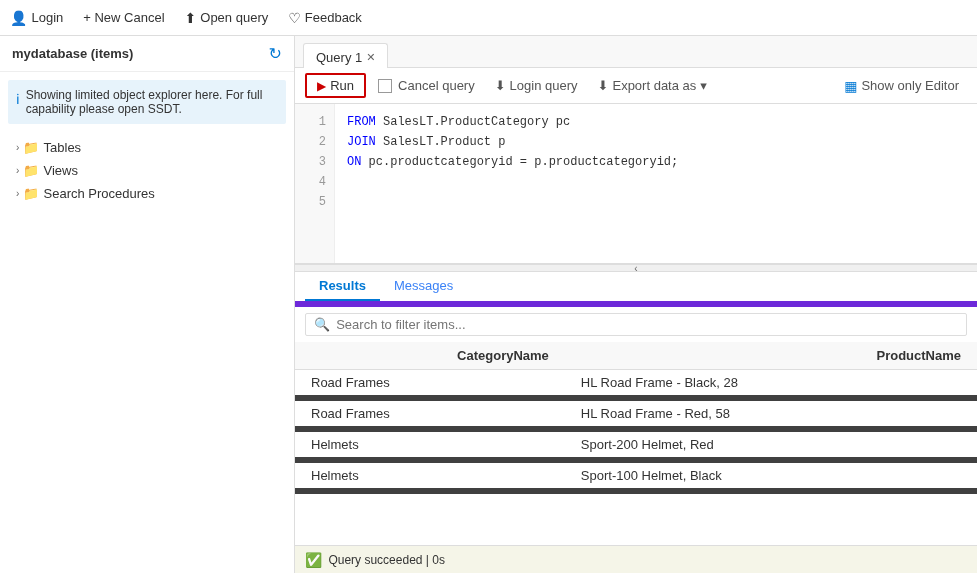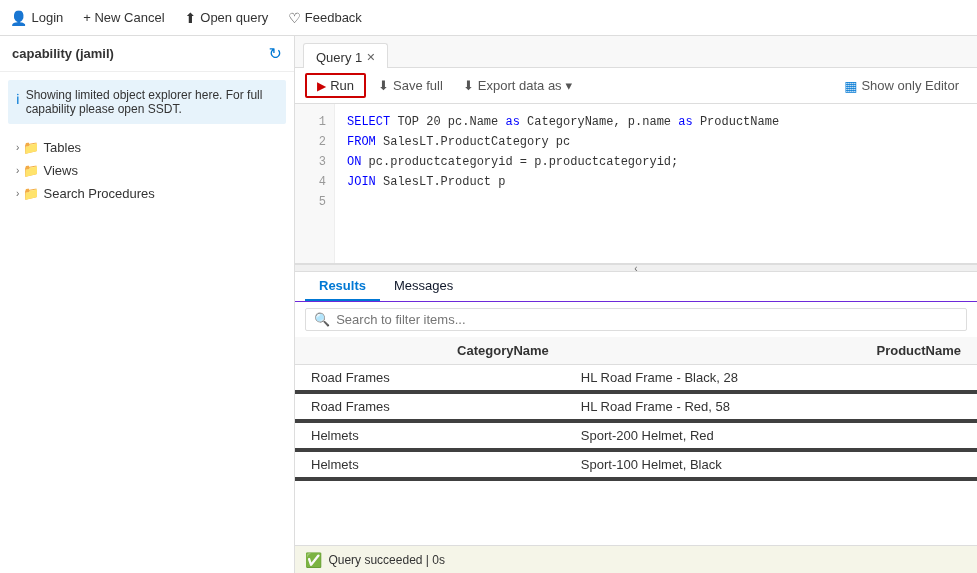--- a/index.html
+++ b/index.html
@@ -184,29 +184,29 @@
 
     
     .results-area {
       flex: 1;
       overflow: hidden;
       display: flex;
       flex-direction: column;
     }
     .results-tabs {
       display: flex;
-      border-bottom: 1px solid #6d28d9;
+      border-bottom: 6px solid #6d28d9;
       padding: 0 10px;
       gap: 0;
     }
     .results-tab {
       padding: 6px 14px;
       cursor: pointer;
       font-size: 13px;
-      color: #0f172a;
+      color: #3b82f6;
       border-bottom: 2px solid transparent;
     }
     .results-tab.active {
       color: #0078d4;
       border-bottom: 2px solid #0078d4;
       font-weight: 600;
     }
     .search-bar {
       display: flex; align-items: center;
       margin: 6px 10px;
@@ -225,21 +225,21 @@
     .results-table th {
       text-align: right;
       padding: 6px 16px;
       background: #f8f8f8;
       border-bottom: 1px solid #ddd;
       font-weight: 600;
       color: #333;
     }
     .results-table td {
       padding: 5px 16px;
-      border-bottom: 4px solid #404040;
+      border-bottom: 6px solid #404040;
       color: #333;
     }
 
     
     .status-bar {
       height: 28px;
       background: #f5f5e8;
       border-top: 1px solid #ddd;
       display: flex;
       align-items: center;
@@ -268,21 +268,21 @@
   <div class="nav-item">
     <span class="nav-icon">♡</span>
     <span>Feedback</span>
   </div>
 </div>
 
 <div class="main-layout">
 
   <div class="left-panel">
     <div class="left-header">
-      <span class="left-header-title">capability (jamil)</span>
+      <span class="left-header-title">mydatabase (items)</span>
       <span class="refresh-icon">↻</span>
     </div>
     <div class="info-box">
       <span class="info-icon">ℹ</span>
       <span>Showing limited object explorer here. For full capability please open SSDT.</span>
     </div>
     <div class="tree-items">
       <div class="tree-item">
         <span class="chevron">›</span>
         <span class="folder-icon">📁</span>
@@ -309,22 +309,26 @@
         <span class="tab-close">✕</span>
       </div>
     </div>
 
     <div class="toolbar">
       <button class="run-btn">
         <span class="run-icon">▶</span>
         <span>Run</span>
       </button>
       <button class="toolbar-btn">
+        <span class="checkbox-cancel"></span>
+        <span>Cancel query</span>
+      </button>
+      <button class="toolbar-btn">
         <span>⬇</span>
-        <span>Save full</span>
+        <span>Login query</span>
       </button>
       <button class="toolbar-btn">
         <span>⬇</span>
         <span>Export data as</span>
         <span>▾</span>
       </button>
       <button class="show-only-editor-btn">
         <span class="grid-icon">▦</span>
         <span>Show only Editor</span>
       </button>
@@ -332,24 +336,23 @@
 
     <div class="editor-area">
       <div class="line-numbers">
         <span class="line-num">1</span>
         <span class="line-num">2</span>
         <span class="line-num">3</span>
         <span class="line-num">4</span>
         <span class="line-num">5</span>
       </div>
       <div class="code-content">
-        <div><span class="kw">SELECT</span> TOP 20 pc.Name <span class="kw">as</span> CategoryName, p.name <span class="kw">as</span> ProductName</div>
         <div><span class="kw">FROM</span> SalesLT.ProductCategory pc</div>
+        <div><span class="kw">JOIN</span> SalesLT.Product p</div>
         <div><span class="kw">ON</span> pc.productcategoryid = p.productcategoryid;</div>
-        <div><span class="kw">JOIN</span> SalesLT.Product p</div>
         <div>&nbsp;</div>
       </div>
     </div>
 
     <div class="resize-handle">
       <span class="handle-arrow">‹</span>
     </div>
 
     <div class="results-area">
       <div class="results-tabs">

